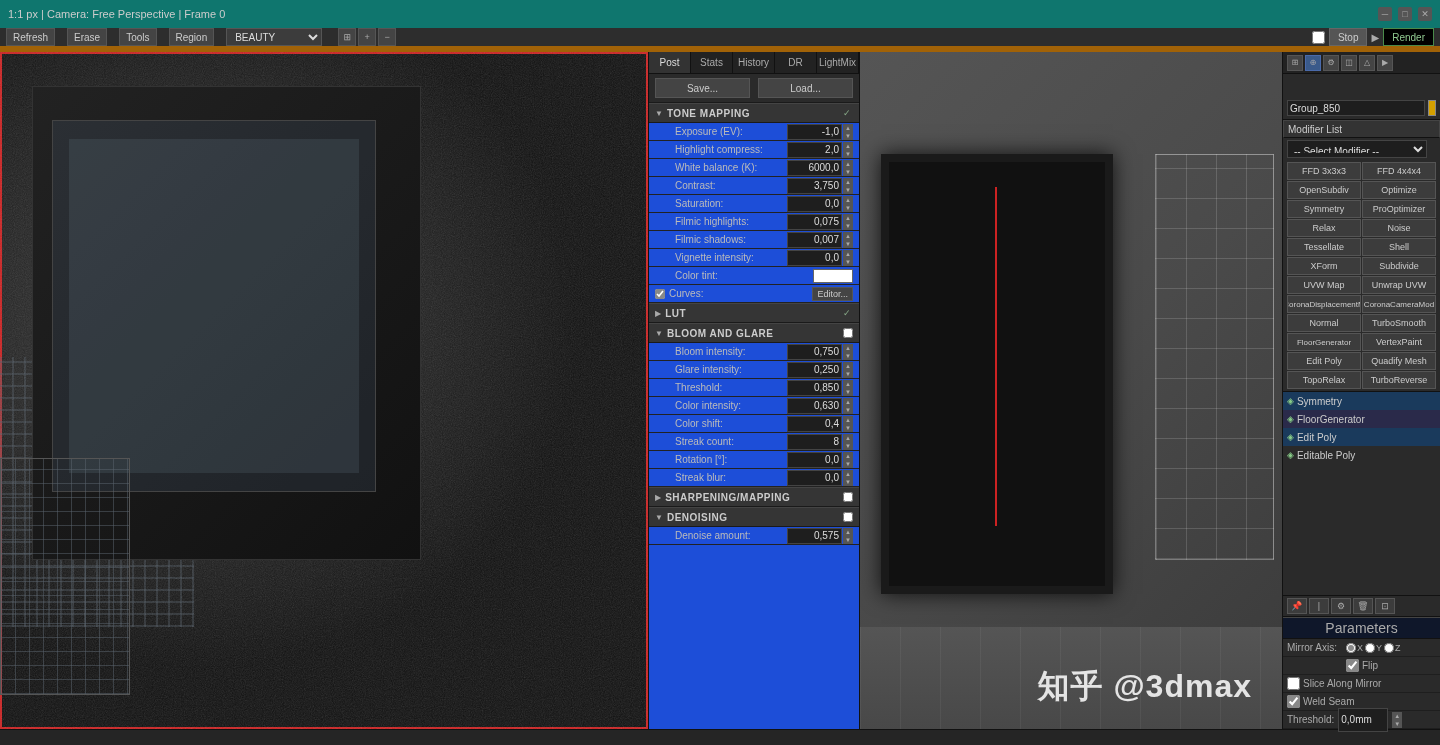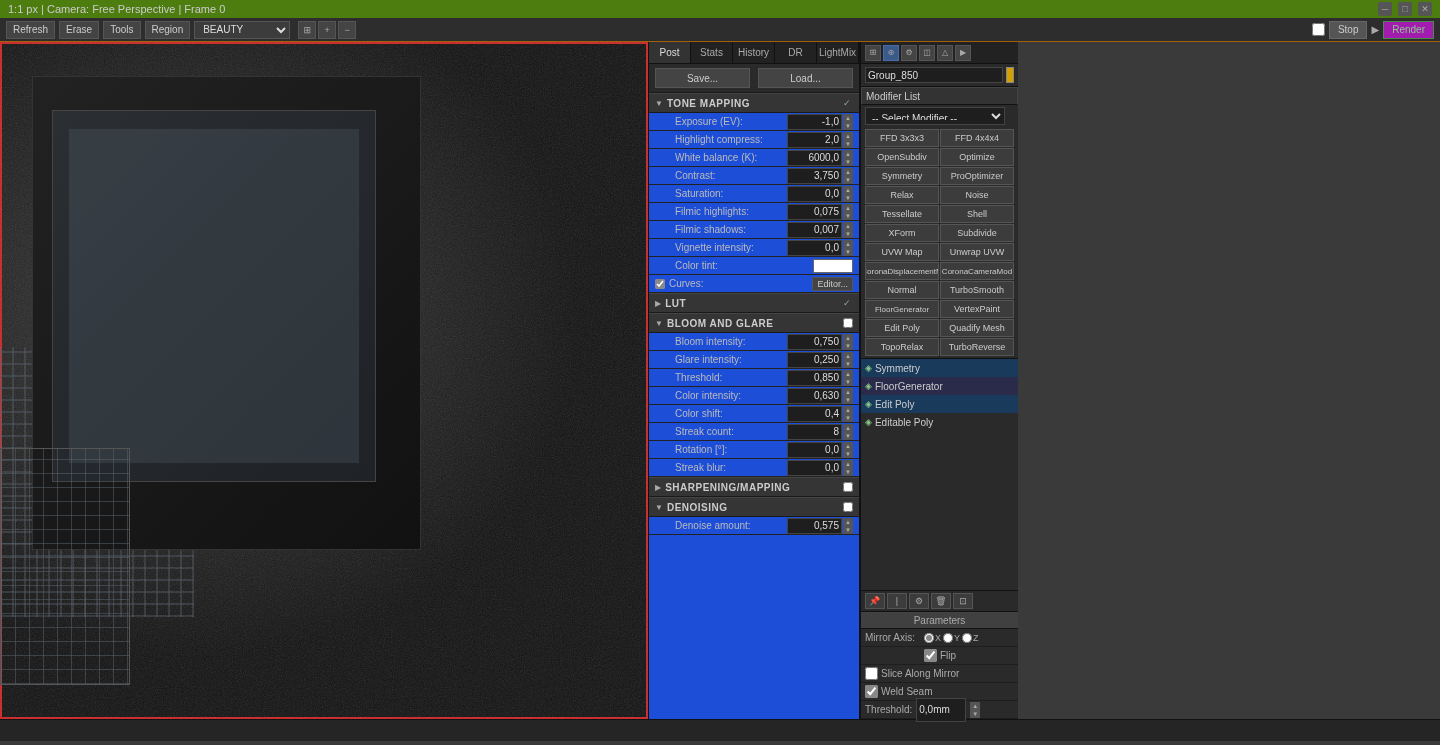--- a/index.html
+++ b/index.html
@@ -8,22 +8,22 @@
       height: 745px;
       overflow: hidden;
       background: #3a3a3a;
       font-family: Arial, sans-serif;
       font-size: 11px;
       color: #ddd;
     }
 
     
     .title-bar {
-      background: #4d7c0f;
-      height: 18px;
+      background: #0f766e;
+      height: 28px;
       display: flex;
       align-items: center;
       justify-content: space-between;
       padding: 0 8px;
       color: #ccc;
       font-size: 11px;
       text-align: center;
     }
     .title-bar-controls {
       display: flex;
@@ -39,22 +39,22 @@
       cursor: pointer;
     }
 
     
     .toolbar {
       background: #2d2d2d;
       height: 24px;
       display: flex;
       align-items: center;
       padding: 0 6px;
-      gap: 4px;
-      border-bottom: 1px solid #a16207;
+      gap: 12px;
+      border-bottom: 6px solid #a16207;
     }
     .toolbar-btn {
       background: #444;
       border: 1px solid #555;
       color: #ccc;
       font-size: 10px;
       padding: 1px 6px;
       cursor: pointer;
       height: 18px;
       display: flex; align-items: center;
@@ -85,21 +85,21 @@
     .render-btn {
       background: #555;
       border: 1px solid #666;
       color: #ccc;
       font-size: 10px;
       padding: 1px 8px;
       height: 18px;
       cursor: pointer;
     }
     .render-btn.green {
-      background: #a21caf;
+      background: #000000;
       color: #8fc88f;
       border-color: #4a8a4a;
     }
 
     
     .main-layout {
       display: flex;
       height: calc(745px - 22px - 24px - 22px);
     }
 
@@ -408,20 +408,21 @@
       border: 1px solid #555;
       display: flex; align-items: center; justify-content: center;
       font-size: 8px; color: #aaa; cursor: pointer;
     }
     .props-name-row {
       display: flex;
       align-items: center;
       padding: 3px 4px;
       gap: 3px;
       border-bottom: 1px solid #111;
+      margin-top: 23px;
     }
     .props-name-input {
       flex: 1;
       background: #1e1e1e;
       border: 1px solid #444;
       color: #ddd;
       font-size: 10px;
       height: 16px;
       padding: 0 2px;
     }
@@ -516,22 +517,22 @@
       width: 20px;
       display: flex; align-items: center; justify-content: center;
       cursor: pointer;
     }
     
     .params-section {
       background: #2a2a2a;
       flex-shrink: 0;
     }
     .params-title {
-      background: #404040;
-      font-size: 10px;
+      background: #0f172a;
+      font-size: 14px;
       color: #aaa;
       padding: 2px 4px;
       border-bottom: 1px solid #111;
       border-top: 1px solid #444;
       text-align: center;
     }
     .params-row {
       display: flex;
       align-items: center;
       padding: 1px 4px;
@@ -899,20 +900,36 @@
           <div class="param-spin">
             <button class="param-spin-btn">▲</button>
             <button class="param-spin-btn">▼</button>
           </div>
         </div>
       </div>
 
     </div>
   </div>
 
+  <div class="viewport-panel">
+    <div class="viewport-bg">
+
+      <div class="viewport-floor"></div>
+
+      <div class="viewport-tiles"></div>
+
+      <div class="viewport-picture">
+        <div class="viewport-picture-inner"></div>
+      </div>
+
+      <div class="viewport-axis-v"></div>
+
+      <div class="watermark">知乎 @3dmax</div>
+    </div>
+  </div>
 
   <div class="props-panel">
 
     <div class="props-top-toolbar">
       <div class="props-top-icon">⊞</div>
       <div class="props-top-icon" style="background:#3a5a8a;border-color:#4a6aaa;">⊕</div>
       <div class="props-top-icon">⚙</div>
       <div class="props-top-icon">◫</div>
       <div class="props-top-icon">△</div>
       <div class="props-top-icon">▶</div>

